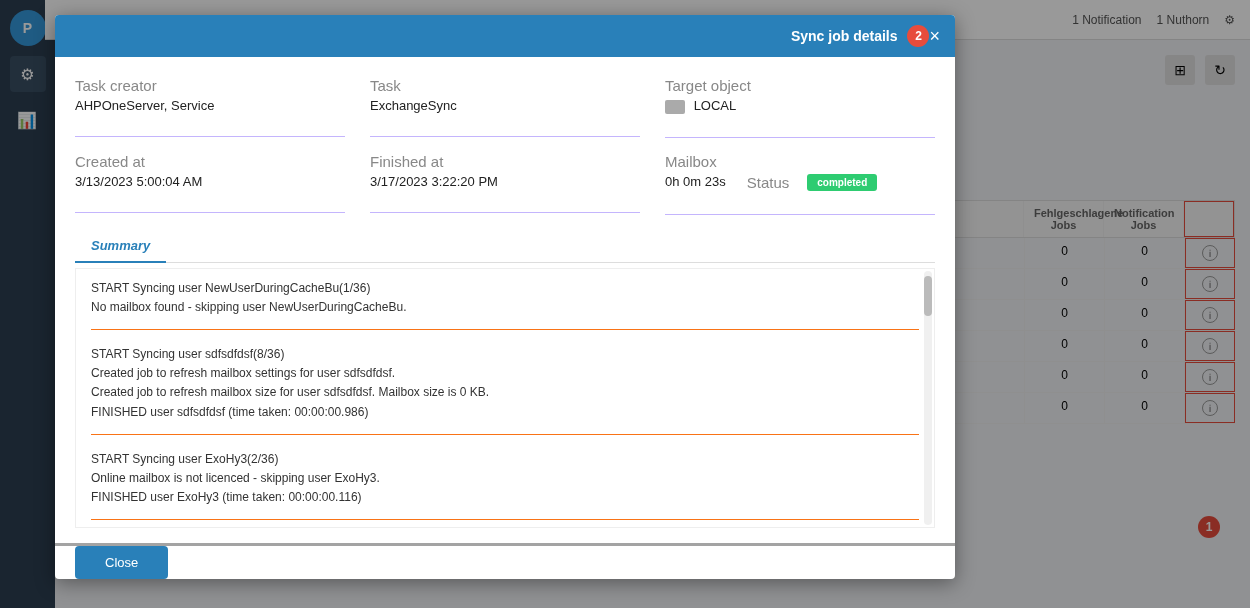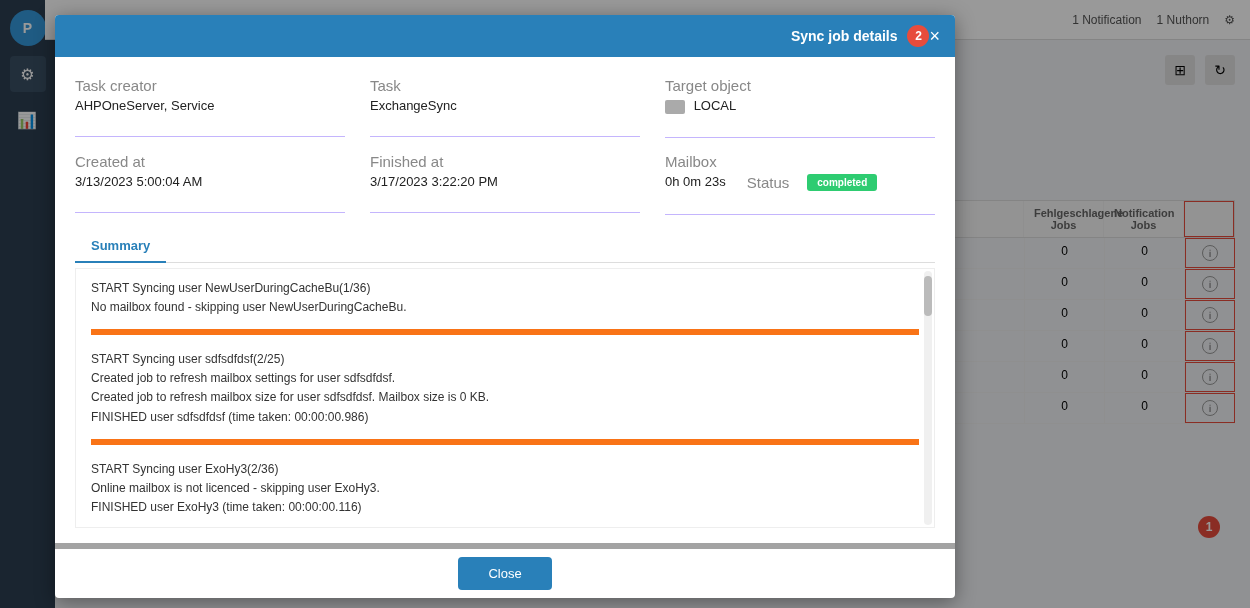--- a/index.html
+++ b/index.html
@@ -336,20 +336,21 @@
       margin-bottom: 0;
     }
 
     .tab {
       padding: 8px 16px;
       font-size: 13px;
       cursor: pointer;
       color: #333;
       border-bottom: 2px solid transparent;
       margin-bottom: -1px;
+      font-style: italic;
     }
 
     .tab.active {
       color: #2980b9;
       border-bottom: 2px solid #2980b9;
       font-weight: bold;
     }
 
     
     .log-container {
@@ -360,21 +361,21 @@
       padding: 10px 15px;
       margin-top: 5px;
       font-size: 12px;
       color: #333;
       position: relative;
     }
 
     .log-block {
       margin-bottom: 15px;
       padding-bottom: 12px;
-      border-bottom: 6px solid #f97316;
+      border-bottom: 1px solid #f97316;
     }
 
     .log-block:last-child {
       border-bottom: none;
     }
 
     .log-line {
       line-height: 1.6;
     }
 
@@ -392,24 +393,24 @@
       width: 8px;
       height: 40px;
       background: #bbb;
       border-radius: 4px;
       position: absolute;
       top: 5px;
     }
 
     
     .modal-footer {
-      padding: 8px 20px;
-      display: flex;
-      justify-content: center;
-      border-top: 6px solid #a3a3a3;
+      padding: 0 20px;
+      display: flex;
+      justify-content: flex-start;
+      border-top: 3px solid #a3a3a3;
     }
 
     .close-btn {
       background: #2980b9;
       color: white;
       border: none;
       padding: 9px 30px;
       border-radius: 4px;
       font-size: 13px;
       cursor: pointer;
@@ -594,21 +595,21 @@
     </div>
 
     <div class="log-container">
 
       <div class="log-block">
         <div class="log-line">START Syncing user NewUserDuringCacheBu(1/36)</div>
         <div class="log-line">No mailbox found - skipping user NewUserDuringCacheBu.</div>
       </div>
 
       <div class="log-block">
-        <div class="log-line">START Syncing user sdfsdfdsf(2/25)</div>
+        <div class="log-line">START Syncing user sdfsdfdsf(8/36)</div>
         <div class="log-line">Created job to refresh mailbox settings for user sdfsdfdsf.</div>
         <div class="log-line">Created job to refresh mailbox size for user sdfsdfdsf. Mailbox size is 0 KB.</div>
         <div class="log-line">FINISHED user sdfsdfdsf (time taken: 00:00:00.986)</div>
       </div>
 
       <div class="log-block">
         <div class="log-line">START Syncing user ExoHy3(2/36)</div>
         <div class="log-line">Online mailbox is not licenced - skipping user ExoHy3.</div>
         <div class="log-line">FINISHED user ExoHy3 (time taken: 00:00:00.116)</div>
       </div>

